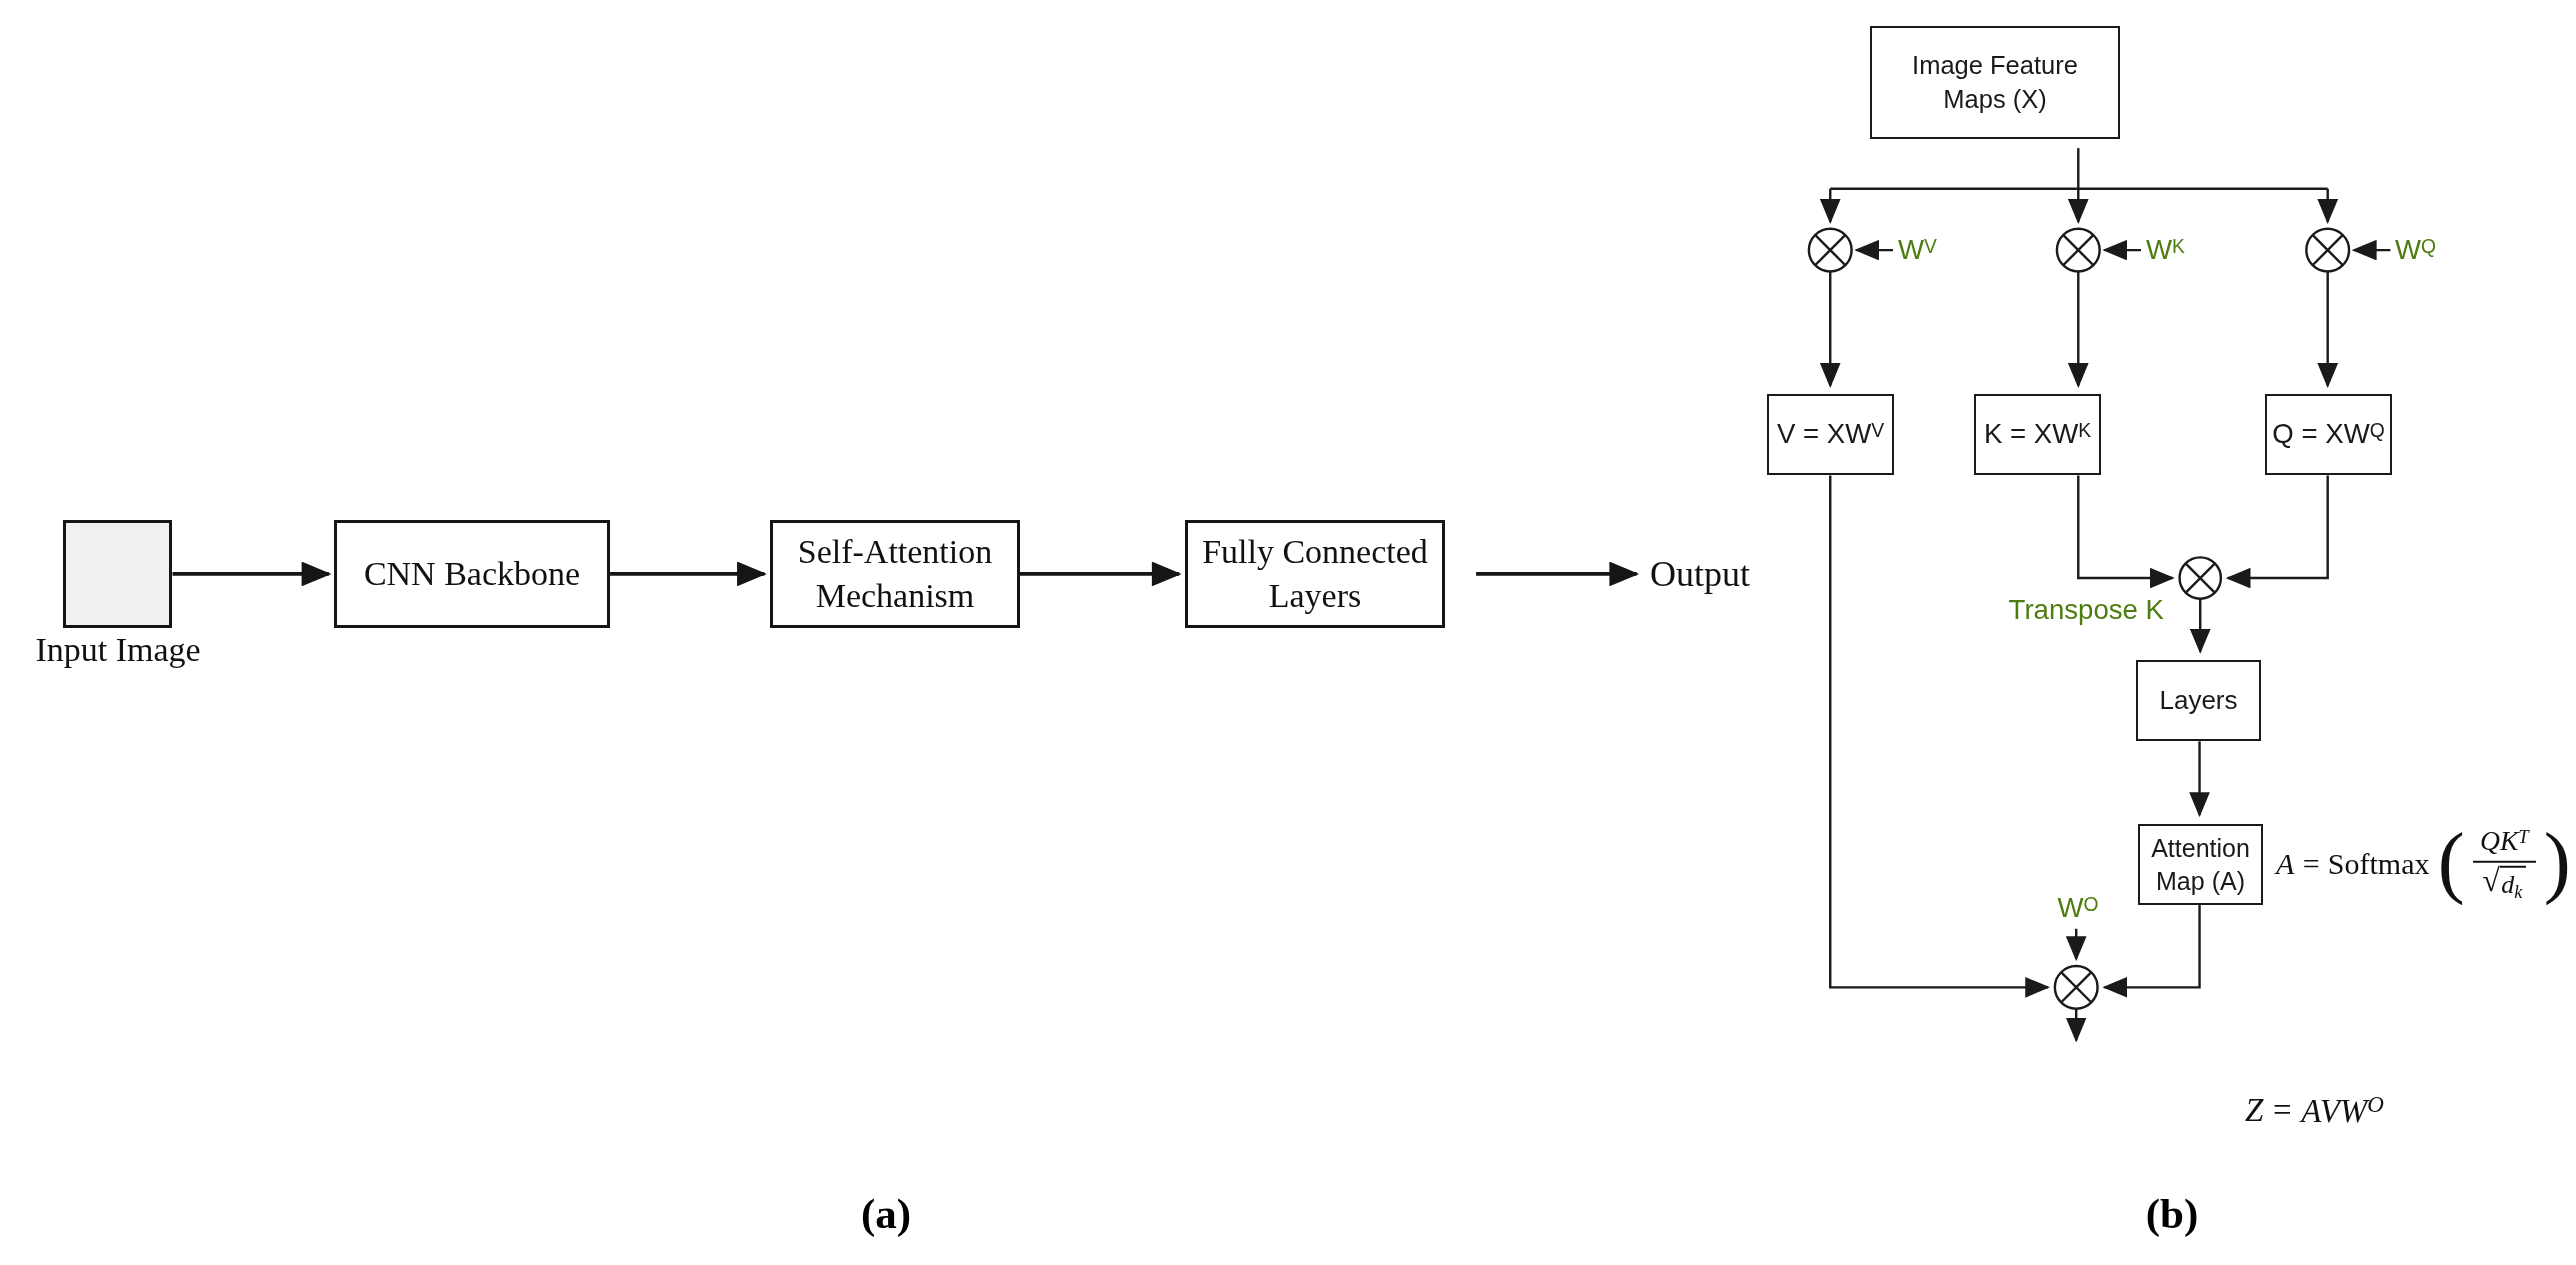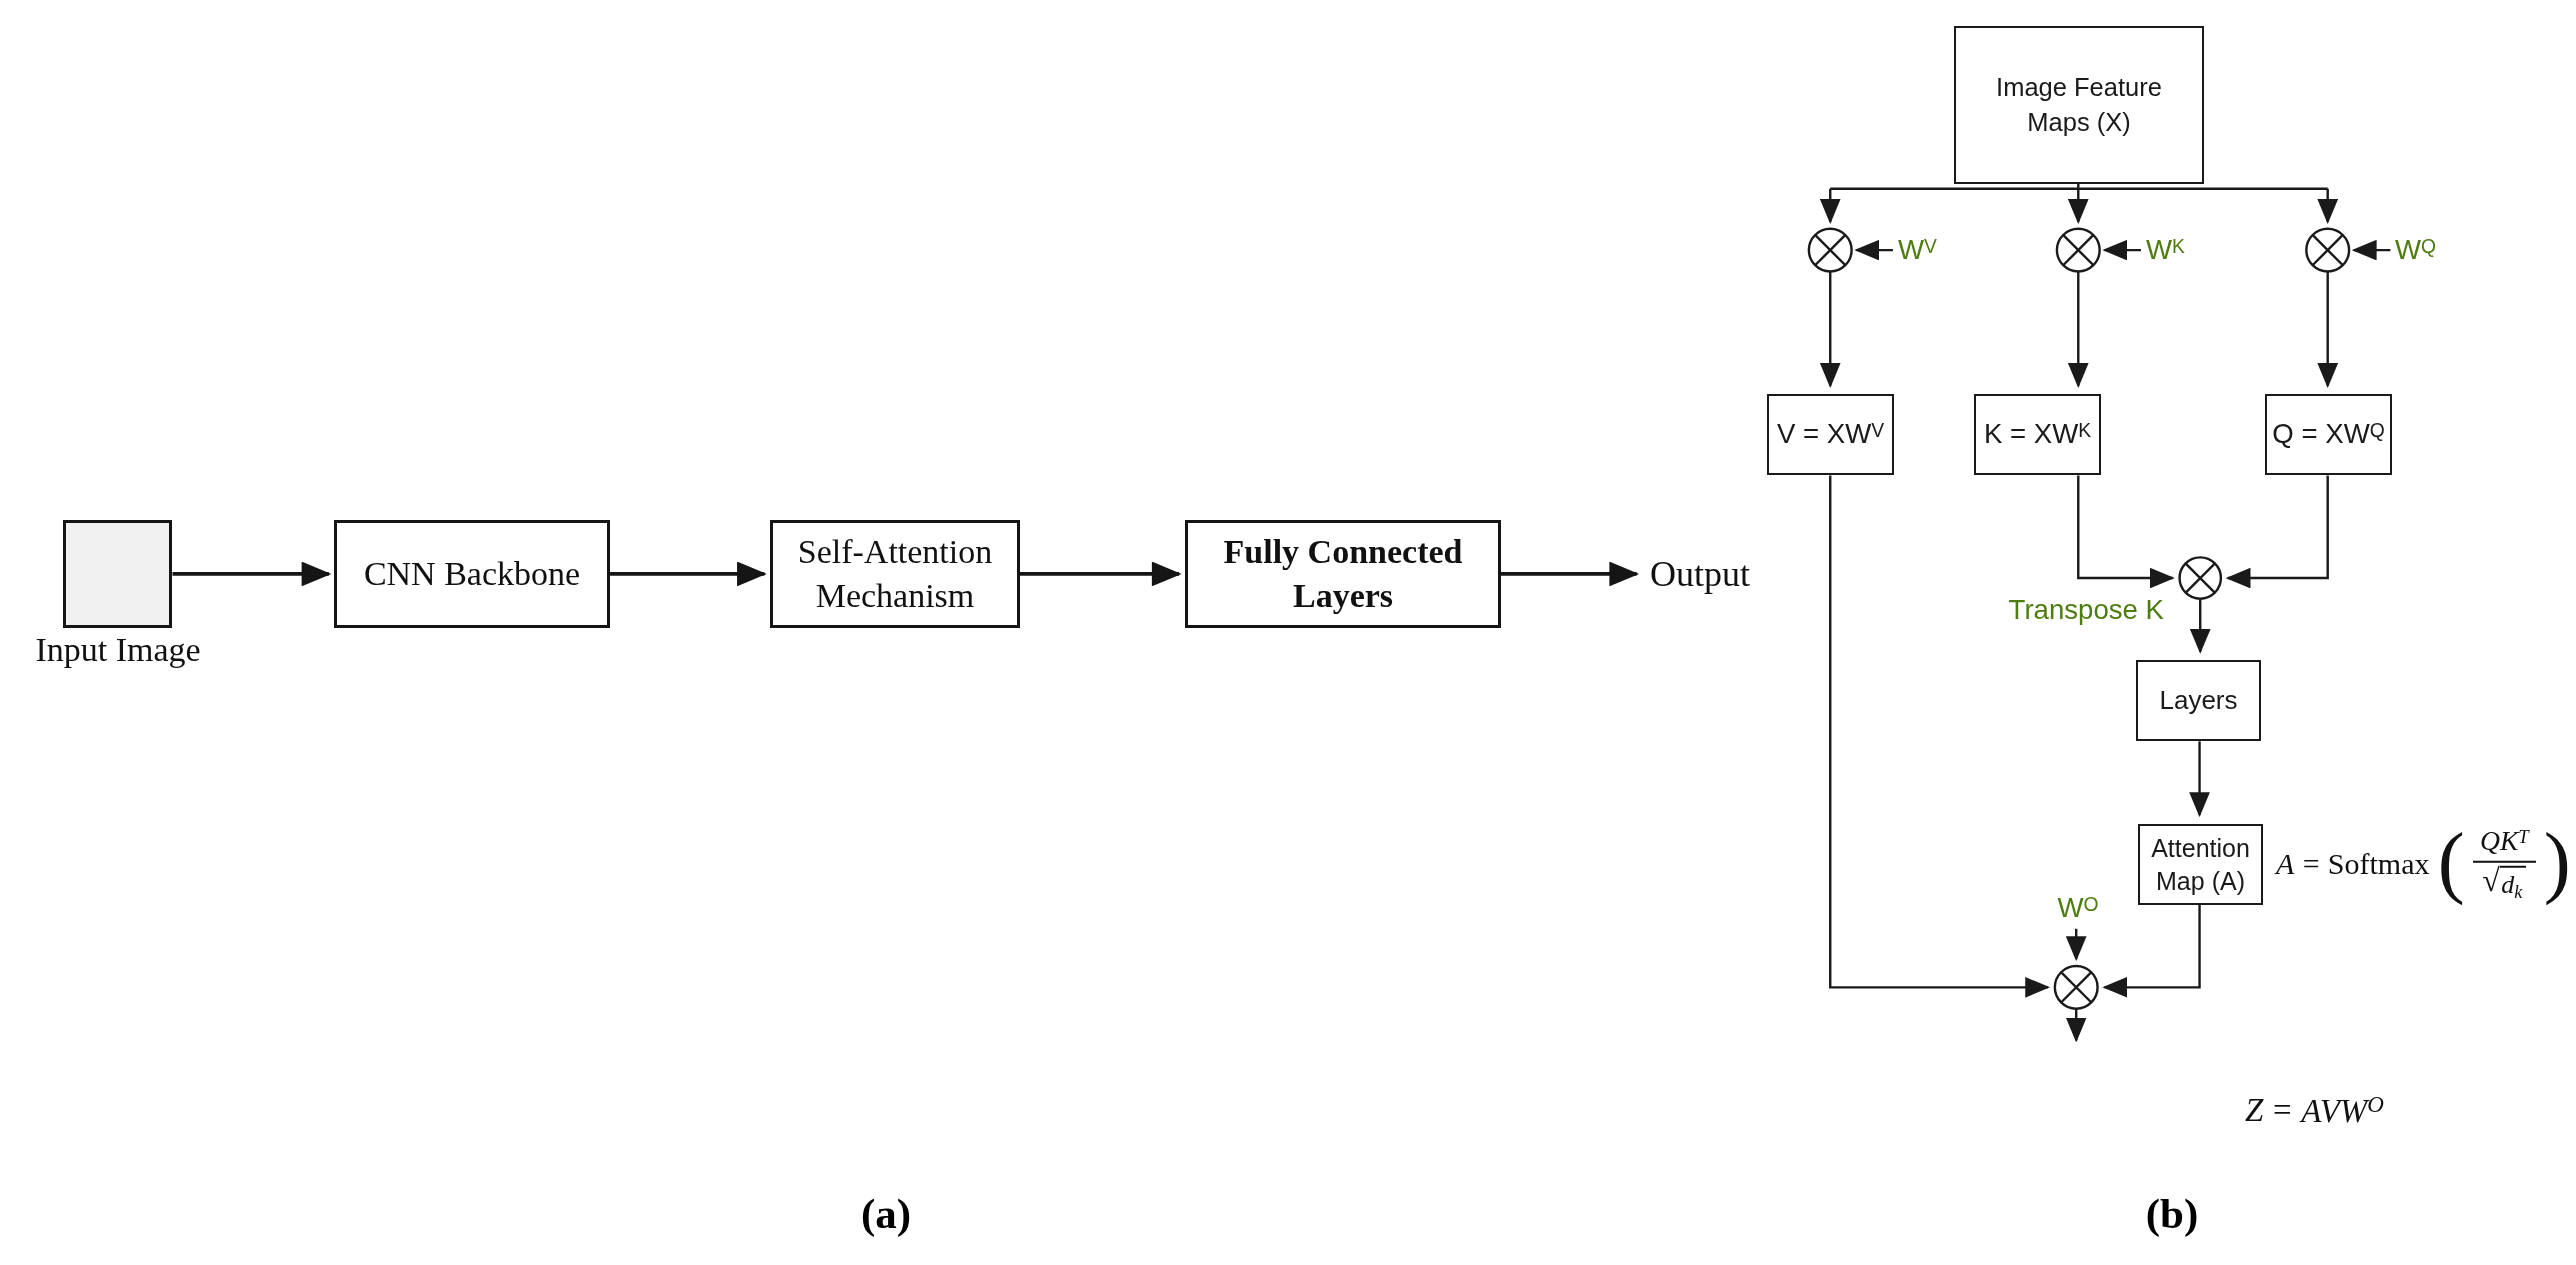--- a/index.html
+++ b/index.html
@@ -122,30 +122,30 @@
 
   <div class="node node-a" style="left:334px;top:520px;width:276px;height:108px;">
     <span>CNN Backbone</span>
   </div>
 
   <div class="node node-a" style="left:770px;top:520px;width:250px;height:108px;">
     <span>Self-Attention</span>
     <span>Mechanism</span>
   </div>
 
-  <div class="node node-a" style="left:1185px;top:520px;width:316px;height:108px;font-weight:bold;">
+  <div class="node node-a" style="left:1185px;top:520px;width:260px;height:108px;">
     <span>Fully Connected</span>
     <span>Layers</span>
   </div>
 
   <div class="serif-label vcenter" style="left:1650px;top:574px;font-size:36px;">Output</div>
 
   <div class="caption" style="left:886px;top:1189px;">(a)</div>
 
-  <div class="node node-b" style="left:1954px;top:25.5px;width:250px;height:158px;font-size:25.5px;line-height:1.35;">
+  <div class="node node-b" style="left:1870px;top:25.5px;width:250px;height:113px;font-size:25.5px;line-height:1.35;">
     <span>Image Feature</span>
     <span>Maps (X)</span>
   </div>
 
   <div class="sans-label wlabel vcenter" style="left:1898px;top:250px;">
     <span>W</span><sup>V</sup>
   </div>
   <div class="sans-label wlabel vcenter" style="left:2146px;top:250px;">
     <span>W</span><sup>K</sup>
   </div>

